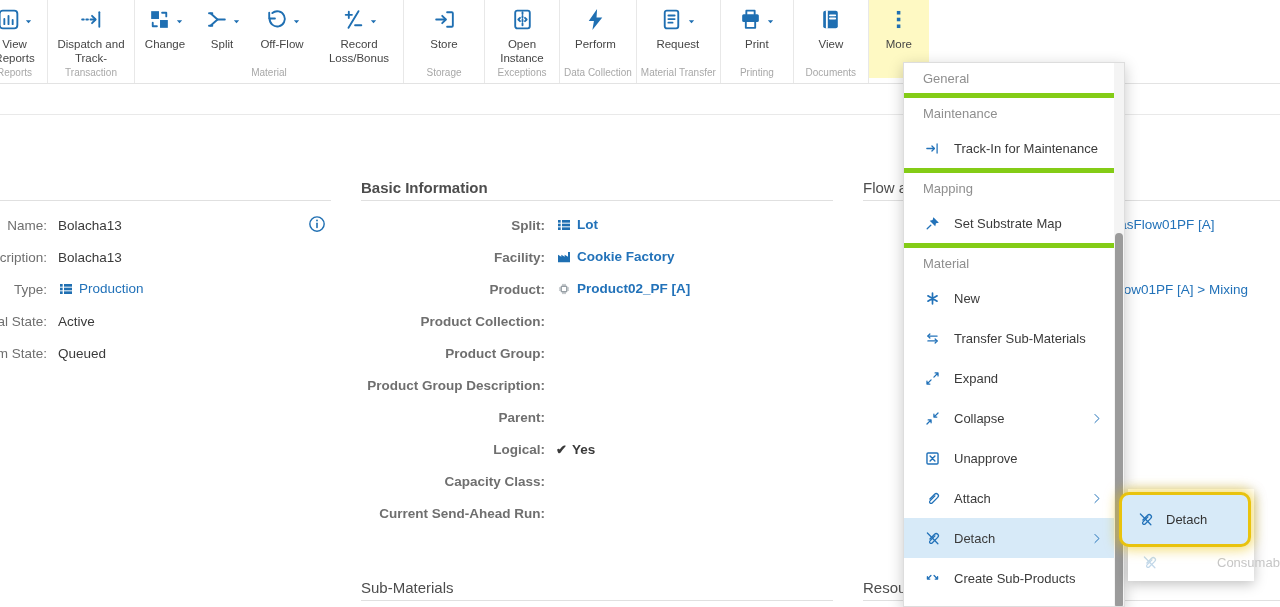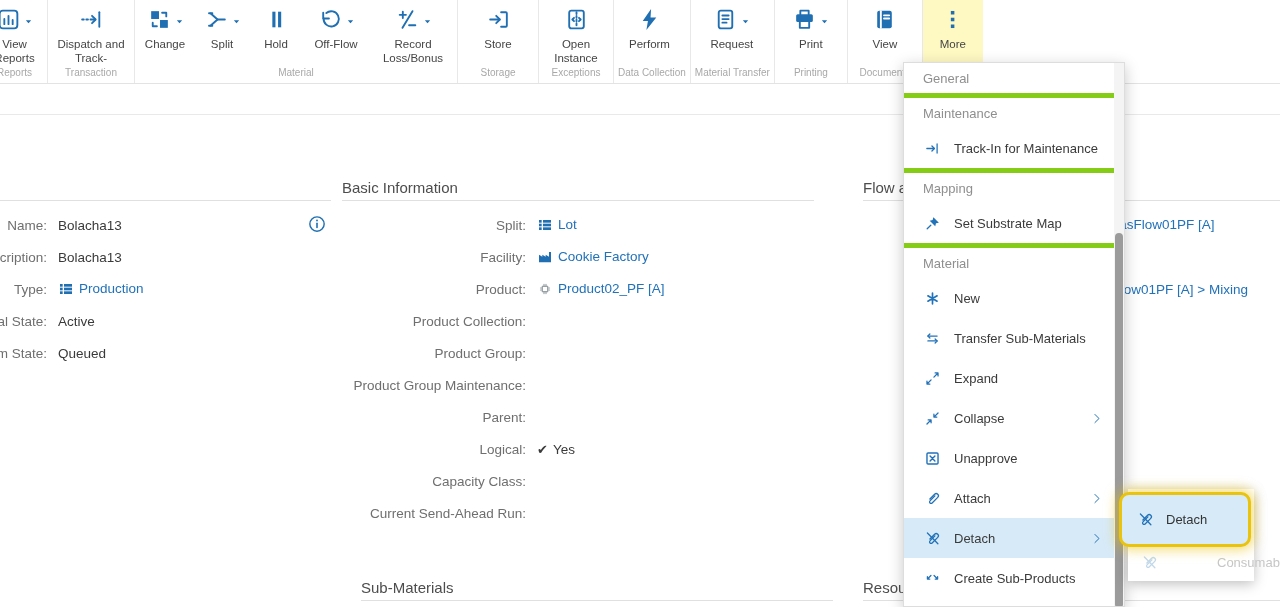--- a/index.html
+++ b/index.html
@@ -38,21 +38,21 @@
   .rows { margin-top:8px; }
   .f-row { height:32px; display:flex; align-items:center; }
   .f-label { color:#6f6f6f; font-size:13.5px; text-align:right; white-space:nowrap; flex:none; }
   .f-value { display:flex; align-items:flex-start; margin-left:11px; font-size:13.5px; color:#3a3a3a; white-space:nowrap; }
   .f-value .v-icon { display:flex; margin-right:5px; color:#1f6fb2; }
   .f-value .v-icon.grey { color:#98a0a6; }
   .f-value a { color:#2272b9; text-decoration:none; }
   .f-check { color:#3a3a3a; font-size:13px; margin-right:5px; }
   #col-general { left:-120px; width:451px; }
   #col-general .f-label { width:167px; }
-  #col-basic { left:342px; width:472px; }
+  #col-basic { left:361px; width:472px;font-weight:bold; }
   #col-basic .f-label { width:184px; }
   #col-flow { left:863px; width:417px; }
   #col-flow .f-label { width:183px; }
   .col-bottom { top:579px; }
   #info-icon { position:absolute; left:307px; top:214px; width:20px; height:20px; color:#1f6fb2; z-index:2; }
 
   
   #menu { position:absolute; left:903px; top:62px; width:222px; height:545px; background:#fff;
           border:1px solid #ddd; box-shadow:0 4px 14px rgba(0,0,0,.22); z-index:20; overflow:hidden; }
   .menu-inner { width:212px; }
@@ -149,29 +149,20 @@
                   <path d="M8 6H4.8M8 18H4.8"></path>
                 </svg></span>
               <span class="caret">
                 <svg width="9" height="9" viewBox="0 0 24 24" fill="none" stroke="currentColor" stroke-width="1.8" stroke-linecap="round" stroke-linejoin="round">
                   <path d="M5 8.5l7 8 7-8z" fill="currentColor" stroke="none"></path>
                 </svg>
               </span>
             </div>
             <div class="tb-label">Split</div>
           </div>
-          <div class="tb-btn tb-btn-hold">
-            <div class="tb-ico">
-              <span><svg width="25" height="25" viewBox="0 0 24 24" fill="none" stroke="currentColor" stroke-width="1.8" stroke-linecap="round" stroke-linejoin="round">
-                  <rect x="8" y="4.5" width="3" height="15" fill="currentColor" stroke="none"></rect>
-                  <rect x="13.5" y="4.5" width="3" height="15" fill="currentColor" stroke="none"></rect>
-                </svg></span>
-            </div>
-            <div class="tb-label">Hold</div>
-          </div>
           <div class="tb-btn tb-btn-off-flow">
             <div class="tb-ico">
               <span><svg width="25" height="25" viewBox="0 0 24 24" fill="none" stroke="currentColor" stroke-width="1.8" stroke-linecap="round" stroke-linejoin="round">
                   <path d="M5 5.5V11h5.5"></path>
                   <path d="M5.4 11A7.3 7.3 0 1 0 8 5.8"></path>
                 </svg></span>
               <span class="caret">
                 <svg width="9" height="9" viewBox="0 0 24 24" fill="none" stroke="currentColor" stroke-width="1.8" stroke-linecap="round" stroke-linejoin="round">
                   <path d="M5 8.5l7 8 7-8z" fill="currentColor" stroke="none"></path>
                 </svg>
@@ -417,21 +408,21 @@
             <span></span>
           </span>
         </div>
         <div class="f-row">
           <span class="f-label">Product Group:</span>
           <span class="f-value">
             <span></span>
           </span>
         </div>
         <div class="f-row">
-          <span class="f-label">Product Group Maintenance:</span>
+          <span class="f-label">Product Group Description:</span>
           <span class="f-value">
             <span></span>
           </span>
         </div>
         <div class="f-row">
           <span class="f-label">Parent:</span>
           <span class="f-value">
             <span></span>
           </span>
         </div>

